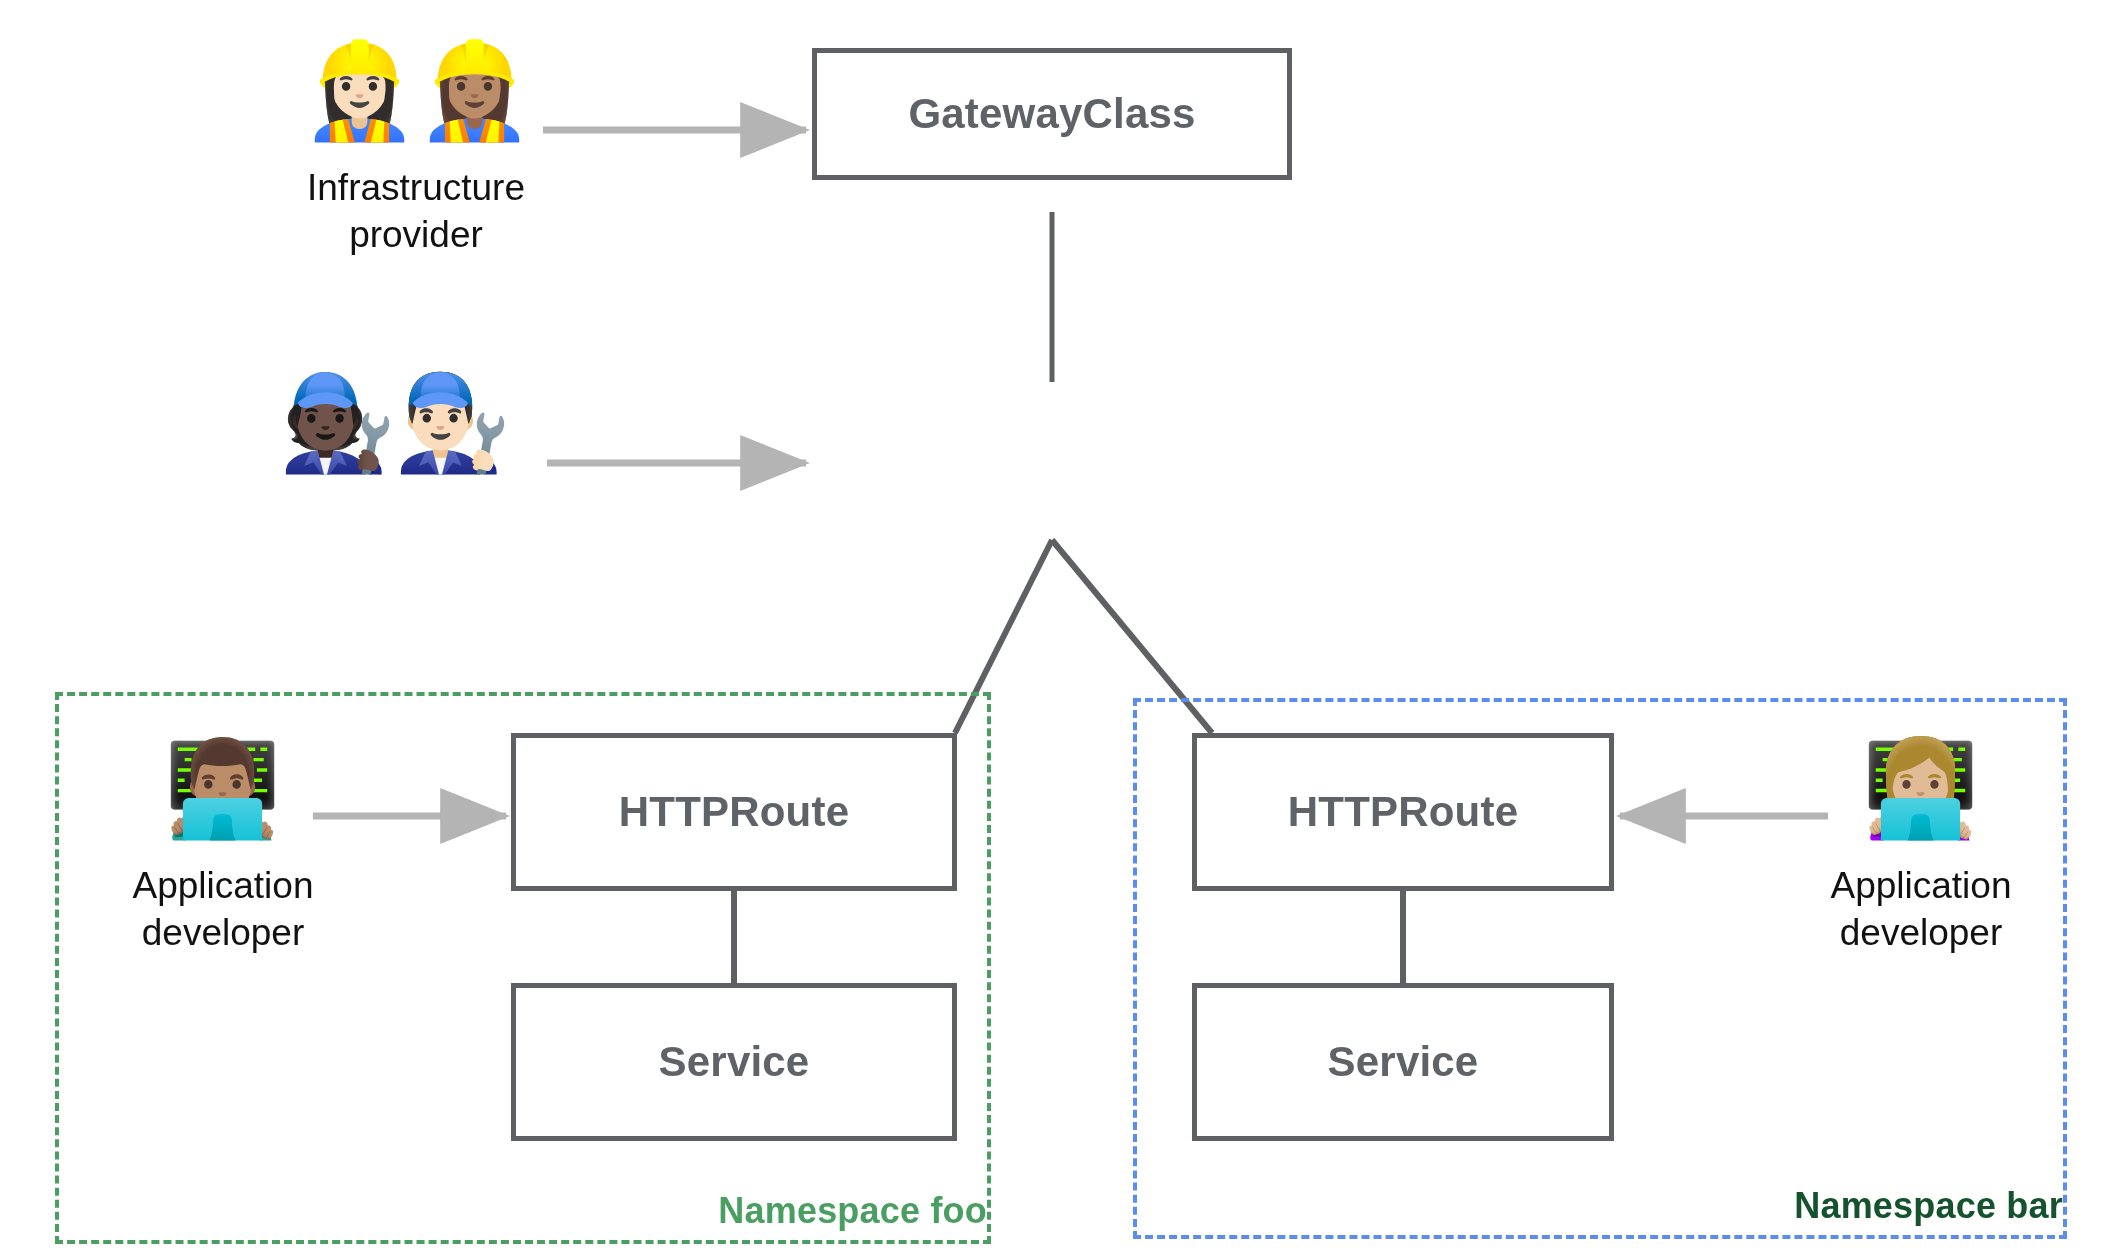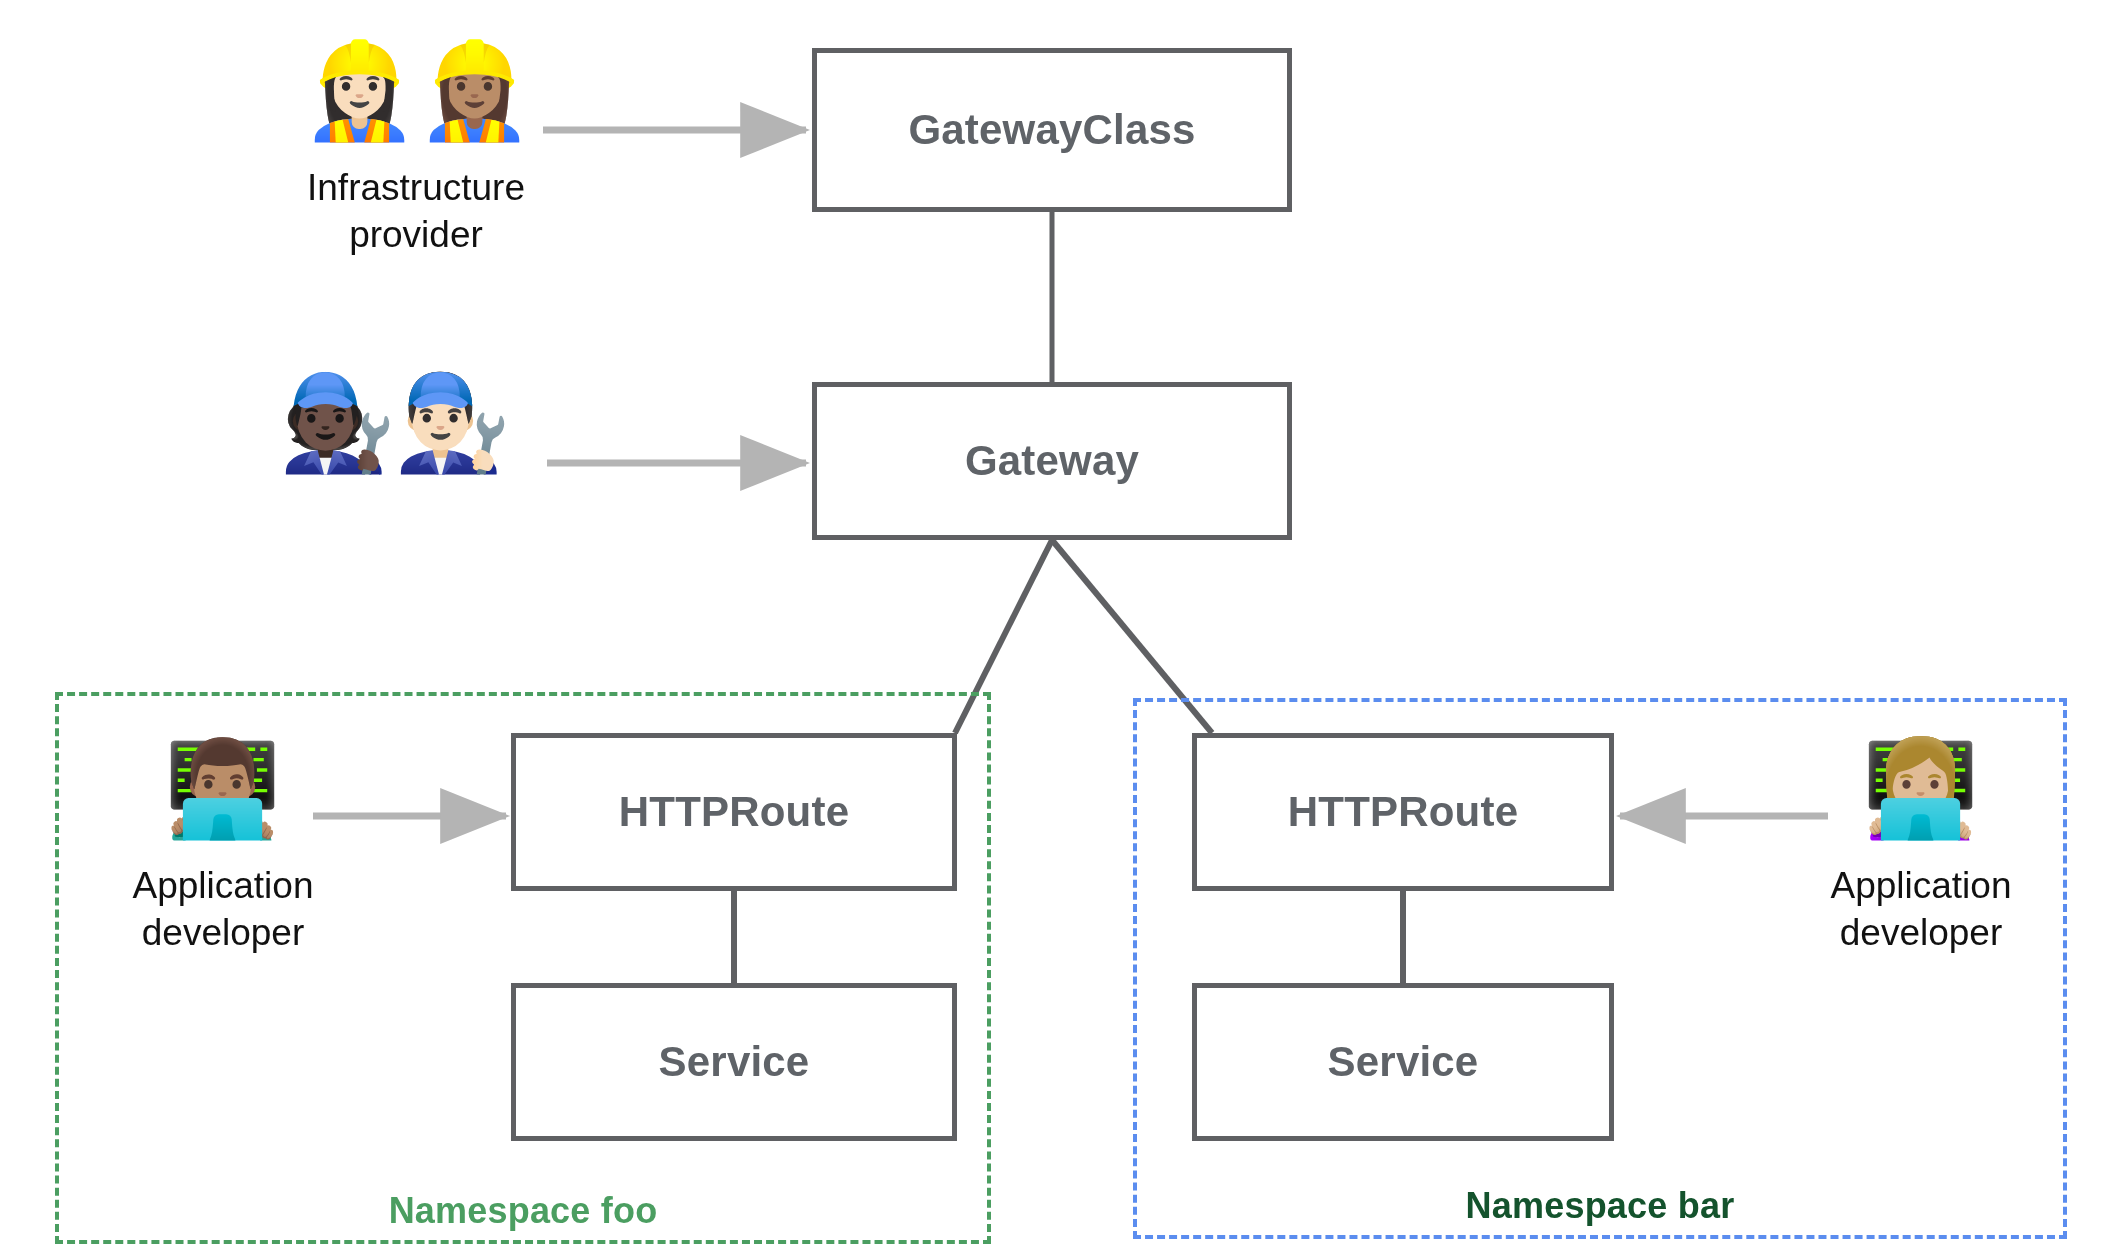--- a/index.html
+++ b/index.html
@@ -39,38 +39,38 @@
     justify-content: center;
   }
   .res-box .res-label {
     font-size: 42px;
     font-weight: 700;
     color: #5f6368;
     letter-spacing: 0.2px;
     white-space: nowrap;
   }
 
-  #box-gatewayclass { left: 812px;  top: 48px;  width: 480px; height: 164px; }
+  #box-gatewayclass { left: 812px;  top: 48px;  width: 480px; height: 132px; }
   #box-gateway      { left: 812px;  top: 382px; width: 480px; height: 158px; }
   #box-httproute-foo{ left: 511px;  top: 733px; width: 446px; height: 158px; }
   #box-service-foo  { left: 511px;  top: 983px; width: 446px; height: 158px; }
   #box-httproute-bar{ left: 1192px; top: 733px; width: 422px; height: 158px; }
   #box-service-bar  { left: 1192px; top: 983px; width: 422px; height: 158px; }
 
   
   .namespace {
     position: absolute;
     box-sizing: border-box;
     background: transparent;
   }
   .ns-label {
     position: absolute;
     bottom: 8px;
     width: 100%;
-    text-align: center;
+    text-align: right;
     font-size: 36px;
     font-weight: 700;
     letter-spacing: 0.2px;
     white-space: nowrap;
   }
   #namespace-foo {
     left: 55px;  top: 692px;  width: 936px;  height: 552px;
     border: 4px dashed #4b9e61;
   }
   #namespace-foo .ns-label { color: #4b9e61; }
@@ -146,23 +146,20 @@
   </div>
 
   <div class="namespace" id="namespace-bar">
     <div class="ns-label">Namespace bar</div>
   </div>
 
   <div class="res-box" id="box-gatewayclass">
     <span class="res-label">GatewayClass</span>
   </div>
 
-  <div class="res-box" id="box-gateway">
-    <span class="res-label">Gateway</span>
-  </div>
 
   <div class="res-box" id="box-httproute-foo">
     <span class="res-label">HTTPRoute</span>
   </div>
 
   <div class="res-box" id="box-service-foo">
     <span class="res-label">Service</span>
   </div>
 
   <div class="res-box" id="box-httproute-bar">

